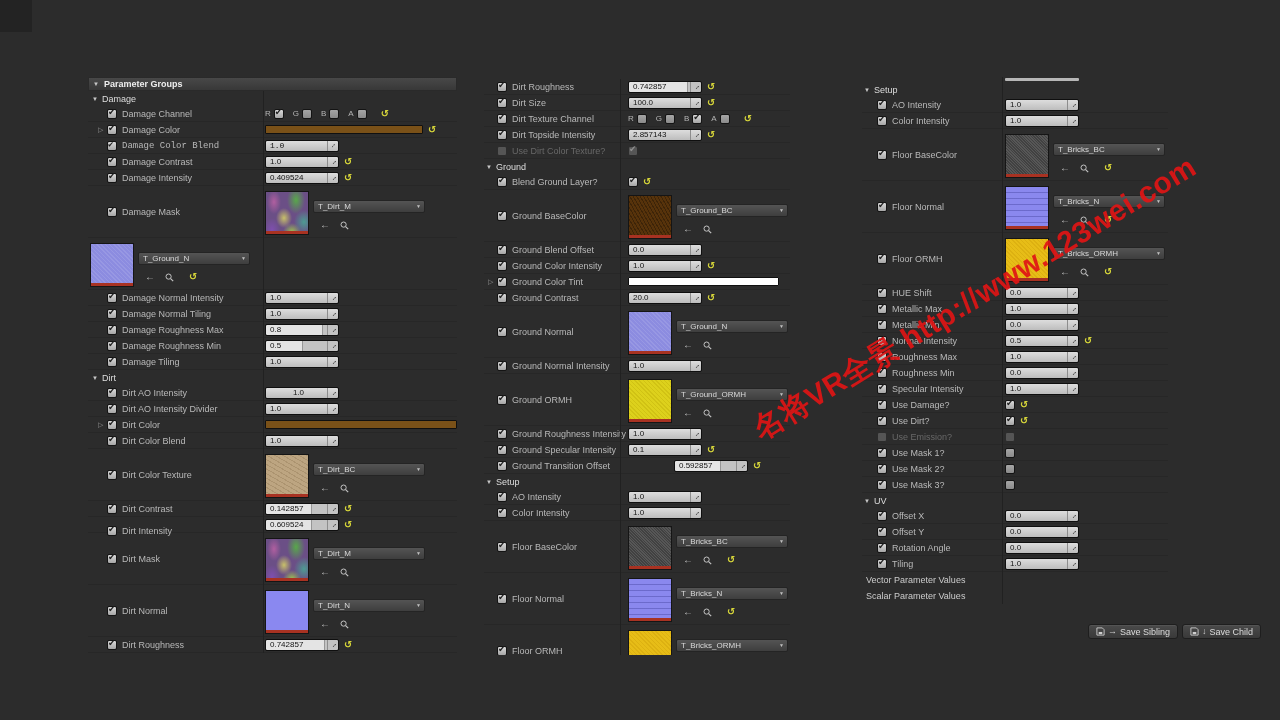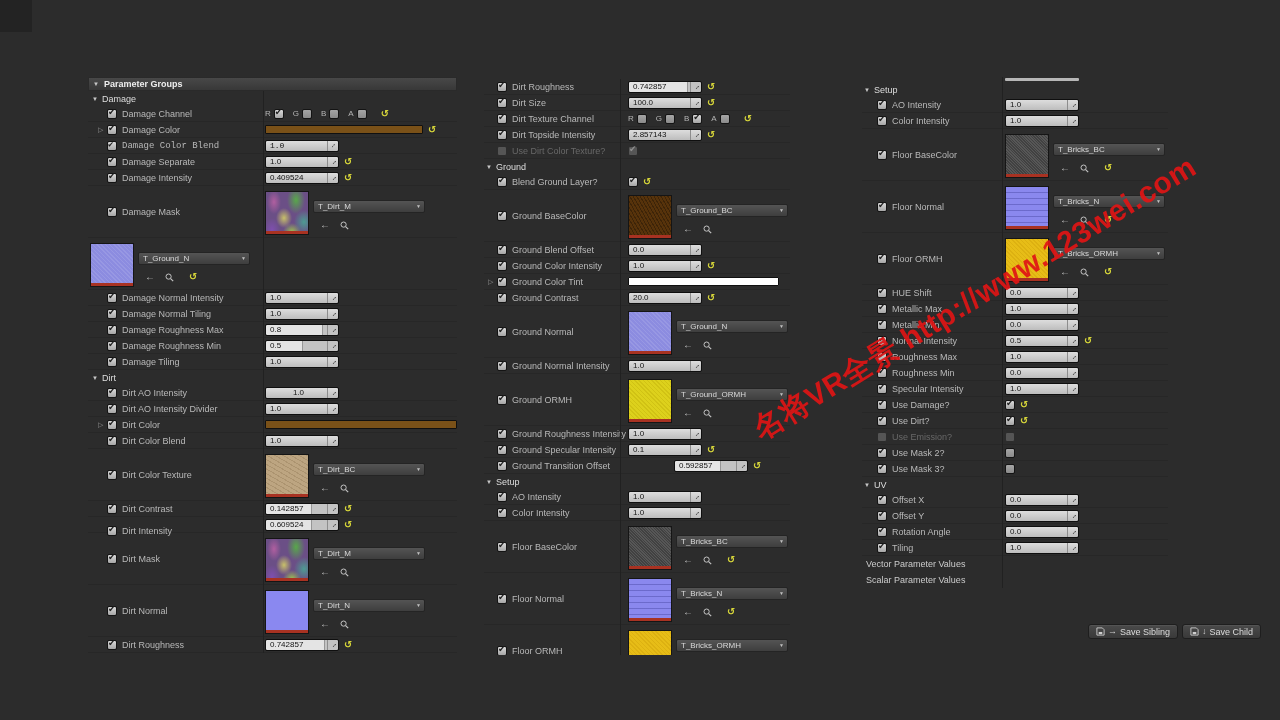--- a/index.html
+++ b/index.html
@@ -142,21 +142,21 @@
             <span class="val">1.0</span>
             <span class="drag">
               <span>↔</span>
             </span>
           </div>
         </div>
       </div>
       <div class="row" style="height: 16px;">
         <div class="lcell" style="width: 175px; padding-left: 19px;">
           <span class="cb checked"></span>
-          <span class="plabel">Damage Separate</span>
+          <span class="plabel">Damage Contrast</span>
         </div>
         <div class="vcell" style="padding-left: 2px;">
           <div class="num">
             <span class="val">1.0</span>
             <span class="drag">
               <span>↔</span>
             </span>
           </div>
           <span class="reset" style="color: rgb(214, 213, 58);">↺</span>
         </div>
@@ -1079,20 +1079,29 @@
           <span class="reset" style="color: rgb(214, 213, 58);">↺</span>
         </div>
       </div>
       <div class="row" style="height: 16px;">
         <div class="lcell" style="width: 140px; padding-left: 15px;">
           <span class="cb dis"></span>
           <span class="plabel dis">Use Emission?</span>
         </div>
         <div class="vcell" style="padding-left: 3px;">
           <span class="cb dis"></span>
+        </div>
+      </div>
+      <div class="row" style="height: 16px;">
+        <div class="lcell" style="width: 140px; padding-left: 15px;">
+          <span class="cb checked"></span>
+          <span class="plabel">Use Mask 1?</span>
+        </div>
+        <div class="vcell" style="padding-left: 3px;">
+          <span class="cb plain"></span>
         </div>
       </div>
       <div class="row" style="height: 16px;">
         <div class="lcell" style="width: 140px; padding-left: 15px;">
           <span class="cb checked"></span>
           <span class="plabel">Use Mask 2?</span>
         </div>
         <div class="vcell" style="padding-left: 3px;">
           <span class="cb plain"></span>
         </div>

